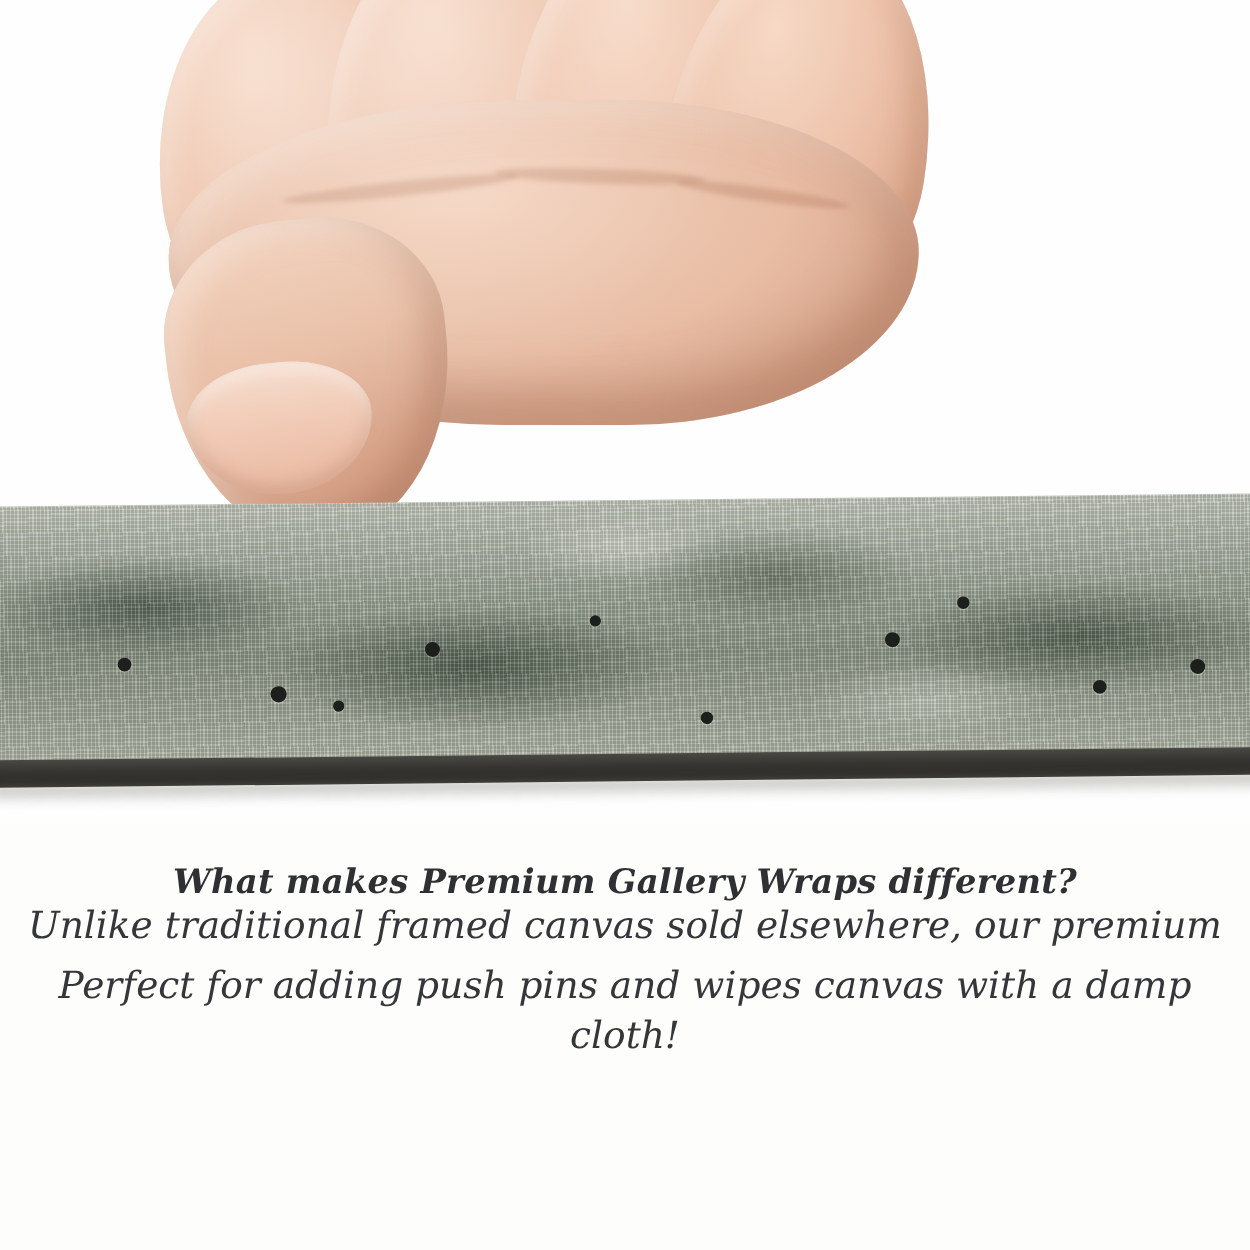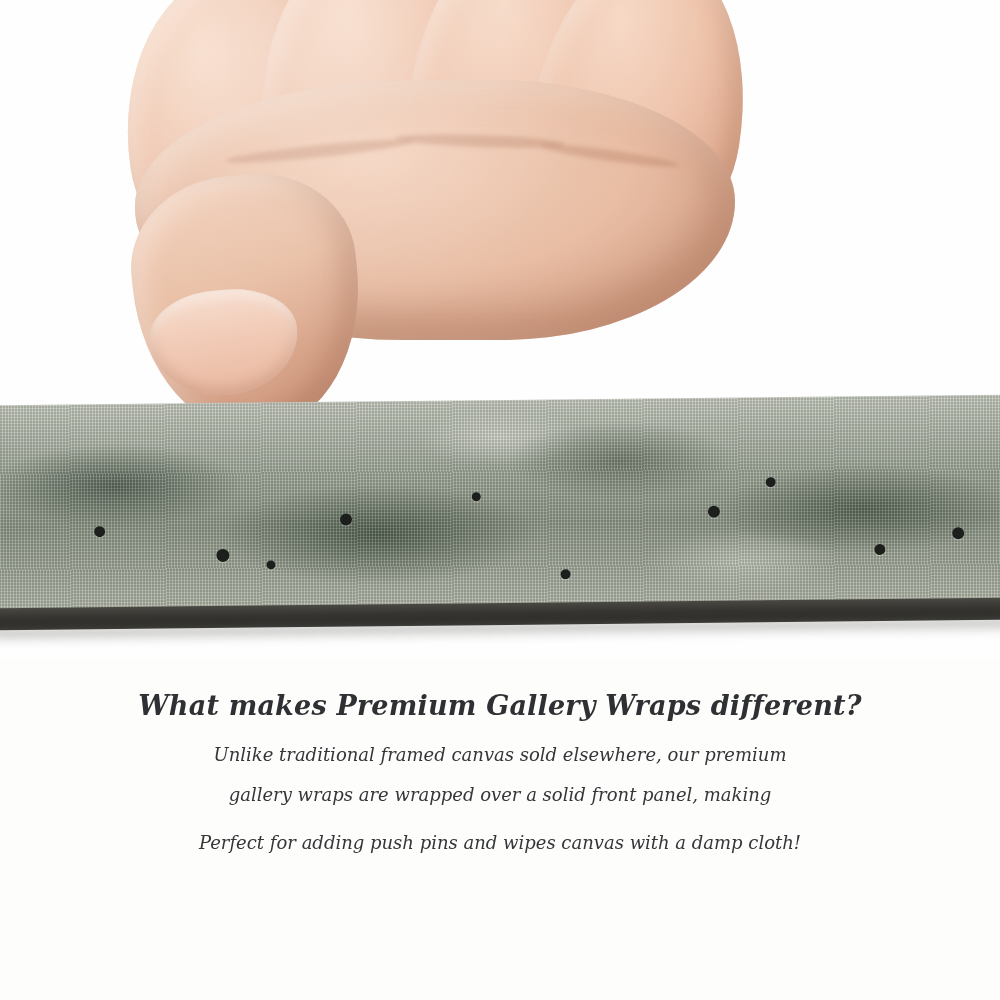--- a/index.html
+++ b/index.html
@@ -169,24 +169,24 @@
     width: 1000px;
     text-align: center;
     font-family: "DejaVu Serif", serif;
     font-style: italic;
     color: #2f3033;
   }
   .caption .headline {
     font-size: 27px;
     font-weight: bold;
     letter-spacing: 0.2px;
-    margin-bottom: 14px;
+    margin-bottom: 0;
   }
   .caption .body-line {
-    font-size: 18px;
+    font-size: 30px;
     line-height: 40px;
     color: #34363a;
   }
   .caption .last-line {
     margin-top: 8px;
   }
 </style>
 </head>
 <body>
 
@@ -224,17 +224,16 @@
       </div>
       <div class="slab-edge"></div>
       <div class="slab-shadow"></div>
     </div>
 
   </div>
 
   <div class="caption">
     <div class="headline">What makes Premium Gallery Wraps different?</div>
     <div class="body-line">Unlike traditional framed canvas sold elsewhere, our premium</div>
-    <div class="body-line">gallery wraps are wrapped over a solid front panel, making</div>
     <div class="body-line last-line">Perfect for adding push pins and wipes canvas with a damp cloth!</div>
   </div>
 
 </div>
 
 </body></html>

